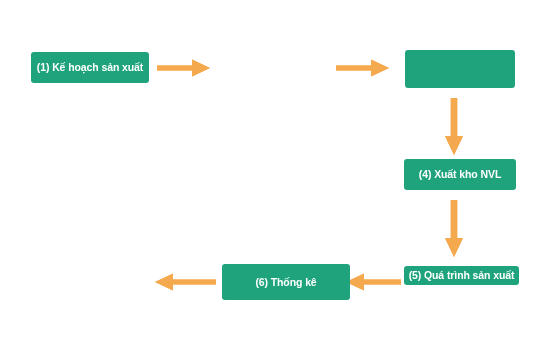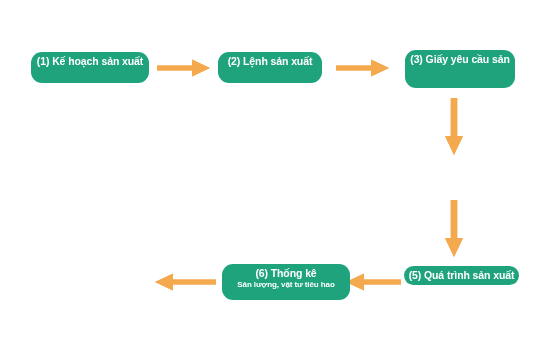--- a/index.html
+++ b/index.html
@@ -12,25 +12,26 @@
   }
   #flow-canvas {
     position: relative;
     width: 550px;
     height: 350px;
     background: #ffffff;
   }
   .node {
     position: absolute;
     background: #1fa37c;
-    border-radius: 11px;
+    border-radius: 3px;
     color: #ffffff;
     display: flex;
     flex-direction: column;
     align-items: center;
+    justify-content: center;
     text-align: center;
     font-weight: bold;
     letter-spacing: -0.1px;
     line-height: 1.18;
     padding: 3px 6px;
   }
   .node .line1 { font-size: 10.5px; white-space: nowrap; }
   .node .line2 { font-size: 10.5px; white-space: nowrap; }
   .node.two-line-eq .line1,
   .node.two-line-eq .line2 { font-size: 10.5px; }
@@ -66,42 +67,41 @@
     <span class="line1">(1) Kế hoạch sản xuất</span>
   </div>
 
   <div class="arrow" id="arrow-1-2">
     <svg width="54" height="20" viewBox="0 0 54 20" aria-hidden="true">
       <path d="M0 7.2 H35 V1.5 L53 10 L35 18.5 V12.8 H0 Z M35 10 L44 10" fill="#f5a94e"></path>
       <path d="M35 1.5 L53 10 L35 18.5 L40 10 Z" fill="#f5a94e"></path>
     </svg>
   </div>
 
-  <div class="node" id="node-2">
-    <span class="line1">(2) Lệnh sản xuất</span>
-  </div>
 
   <div class="arrow" id="arrow-2-3">
     <svg width="54" height="20" viewBox="0 0 54 20" aria-hidden="true">
       <path d="M0 7.2 H35 V1.5 L53 10 L35 18.5 V12.8 H0 Z" fill="#f5a94e"></path>
       <path d="M35 1.5 L53 10 L35 18.5 L40 10 Z" fill="#f5a94e"></path>
     </svg>
   </div>
 
   <div class="node two-line-eq" id="node-3">
-    <span class="line1">(3) Giấy yêu cầu sản</span>
   </div>
 
   <div class="arrow" id="arrow-3-4">
     <svg width="20" height="58" viewBox="0 0 20 58" aria-hidden="true">
       <path d="M6.6 0 H13.4 V38 H19 L10 57 L1 38 H6.6 Z" fill="#f5a94e"></path>
       <path d="M1 38 L10 57 L19 38 L10 43 Z" fill="#f5a94e"></path>
     </svg>
   </div>
 
+  <div class="node" id="node-4">
+    <span class="line1">(4) Xuất kho NVL</span>
+  </div>
 
   <div class="arrow" id="arrow-4-5">
     <svg width="20" height="58" viewBox="0 0 20 58" aria-hidden="true">
       <path d="M6.6 0 H13.4 V38 H19 L10 57 L1 38 H6.6 Z" fill="#f5a94e"></path>
       <path d="M1 38 L10 57 L19 38 L10 43 Z" fill="#f5a94e"></path>
     </svg>
   </div>
 
   <div class="node" id="node-5">
     <span class="line1">(5) Quá trình sản xuất</span>
@@ -109,21 +109,20 @@
 
   <div class="arrow" id="arrow-5-6">
     <svg width="56" height="20" viewBox="0 0 56 20" aria-hidden="true">
       <path d="M56 7.2 H19 V1.5 L1 10 L19 18.5 V12.8 H56 Z" fill="#f5a94e"></path>
       <path d="M19 1.5 L1 10 L19 18.5 L14 10 Z" fill="#f5a94e"></path>
     </svg>
   </div>
 
   <div class="node sub" id="node-6">
     <span class="line1">(6) Thống kê</span>
-    <span class="line2">Sản lượng, vật tư tiêu hao</span>
   </div>
 
   <div class="arrow" id="arrow-6-7">
     <svg width="62" height="20" viewBox="0 0 62 20" aria-hidden="true">
       <path d="M62 7.2 H19 V1.5 L1 10 L19 18.5 V12.8 H62 Z" fill="#f5a94e"></path>
       <path d="M19 1.5 L1 10 L19 18.5 L14 10 Z" fill="#f5a94e"></path>
     </svg>
   </div>
 
 

